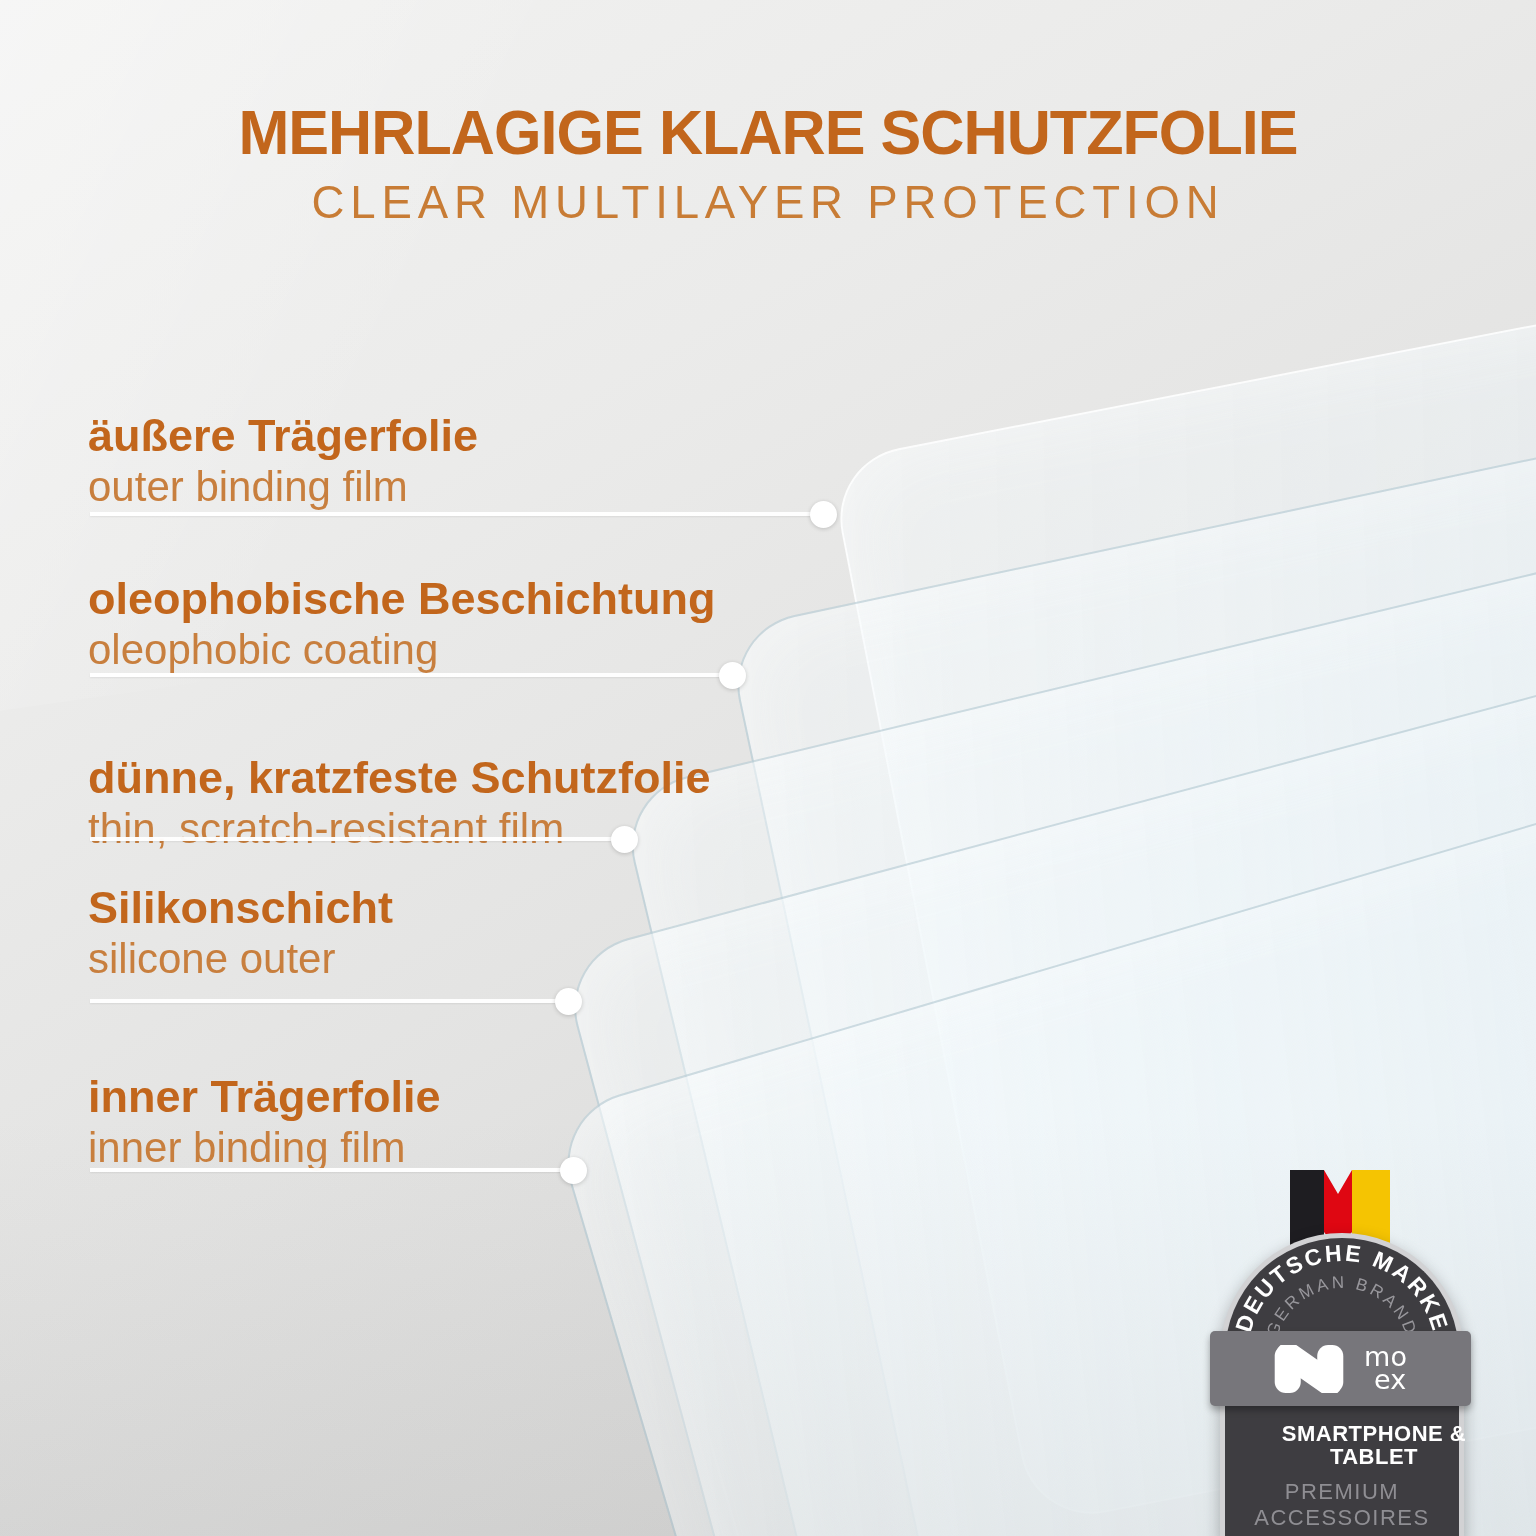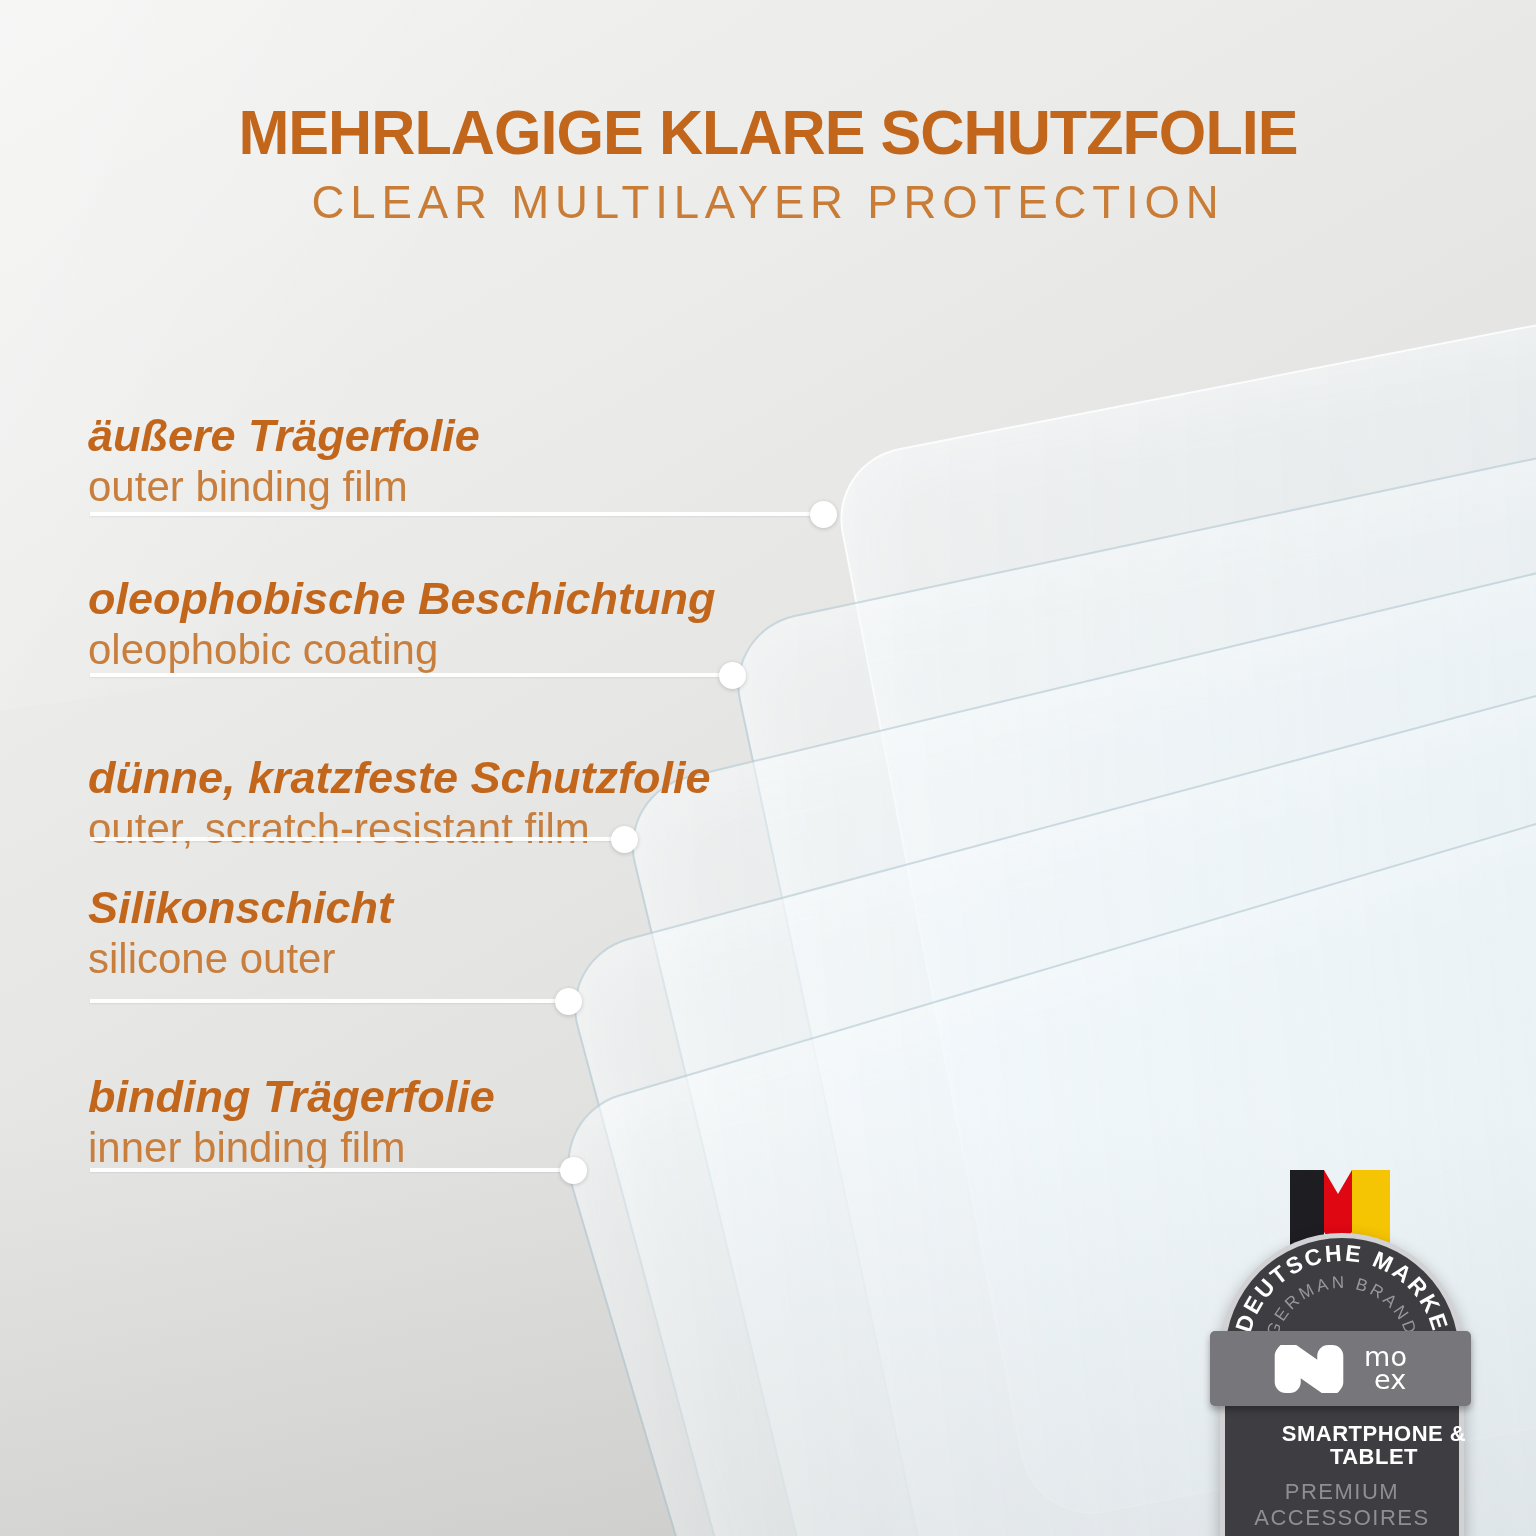--- a/index.html
+++ b/index.html
@@ -40,21 +40,21 @@
     transform:scaleX(0.97);
   }
   .subtitle{
     position:absolute; left:0; top:174px; width:100%; text-align:center;
     font-size:47px; font-weight:400; letter-spacing:6px; color:#c87c35;
     transform:scaleX(0.97);
   }
 
   
   .label{ position:absolute; left:88px; width:720px; white-space:nowrap; z-index:5;}
-  .label .de{ font-size:45px; font-weight:700; color:#c2661c; line-height:1.0;font-style:italic; }
+  .label .de{ font-size:45px; font-weight:700; color:#c2661c; line-height:1.0; }
   .label .en{ font-size:42px; font-weight:400; color:#c87f3e; line-height:1.0; margin-top:8px; }
   .l1{ top:413px; } .l2{ top:576px; } .l3{ top:739px;margin-top:16px; } .l4{ top:885px; } .l5{ top:1074px; }
 
   .callout{ position:absolute; height:4px; background:rgba(255,255,255,0.96);
     box-shadow:0 1px 2px rgba(0,0,0,0.07); z-index:6; }
   .c1{ left:90px; top:512px; width:733px; }
   .c2{ left:90px; top:673px; width:642px; }
   .c3{ left:90px; top:837px; width:534px; }
   .c4{ left:90px; top:999px; width:478px; }
   .c5{ left:90px; top:1168px; width:483px; }
@@ -114,28 +114,28 @@
   <div class="label l1">
     <div class="de">äußere Trägerfolie</div>
     <div class="en">outer binding film</div>
   </div>
   <div class="label l2">
     <div class="de">oleophobische Beschichtung</div>
     <div class="en">oleophobic coating</div>
   </div>
   <div class="label l3">
     <div class="de">dünne, kratzfeste Schutzfolie</div>
-    <div class="en">outer, scratch-resistant film</div>
+    <div class="en">thin, scratch-resistant film</div>
   </div>
   <div class="label l4">
     <div class="de">Silikonschicht</div>
     <div class="en">silicone outer</div>
   </div>
   <div class="label l5">
-    <div class="de">binding Trägerfolie</div>
+    <div class="de">inner Trägerfolie</div>
     <div class="en">inner binding film</div>
   </div>
 
   <div class="callout c1"></div>
   <div class="callout c2"></div>
   <div class="callout c3"></div>
   <div class="callout c4"></div>
   <div class="callout c5"></div>
   <div class="dot d1"></div>
   <div class="dot d2"></div>

